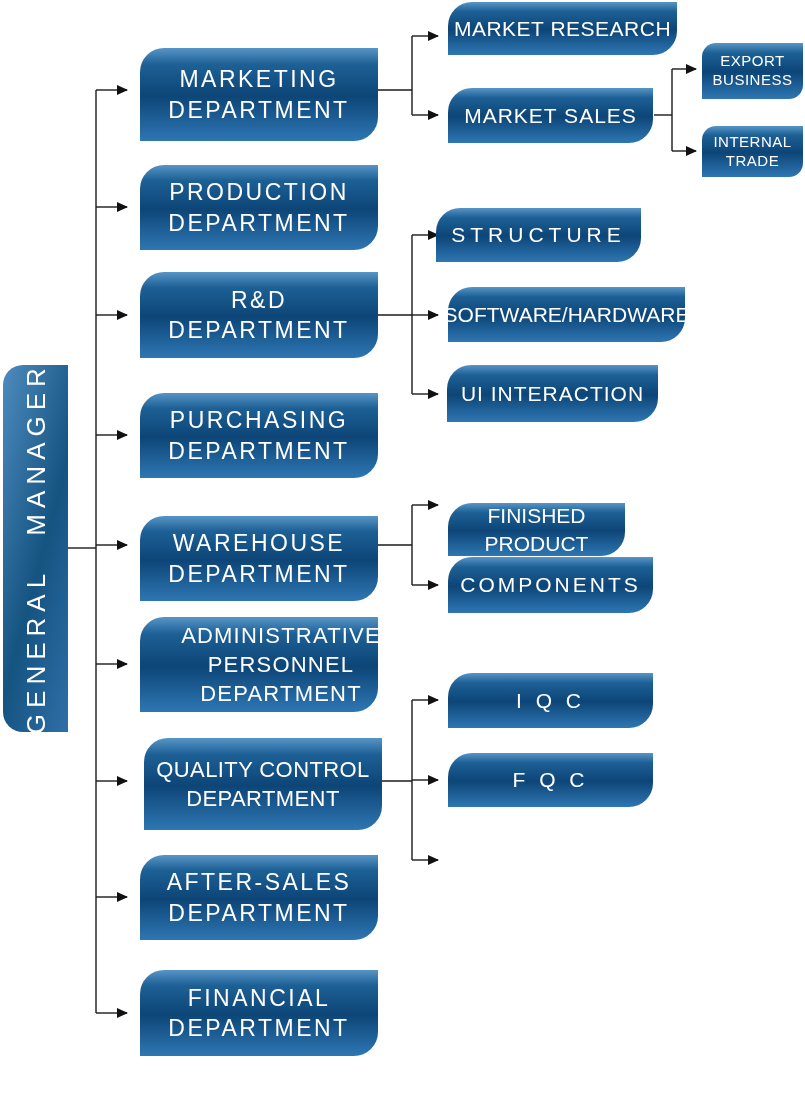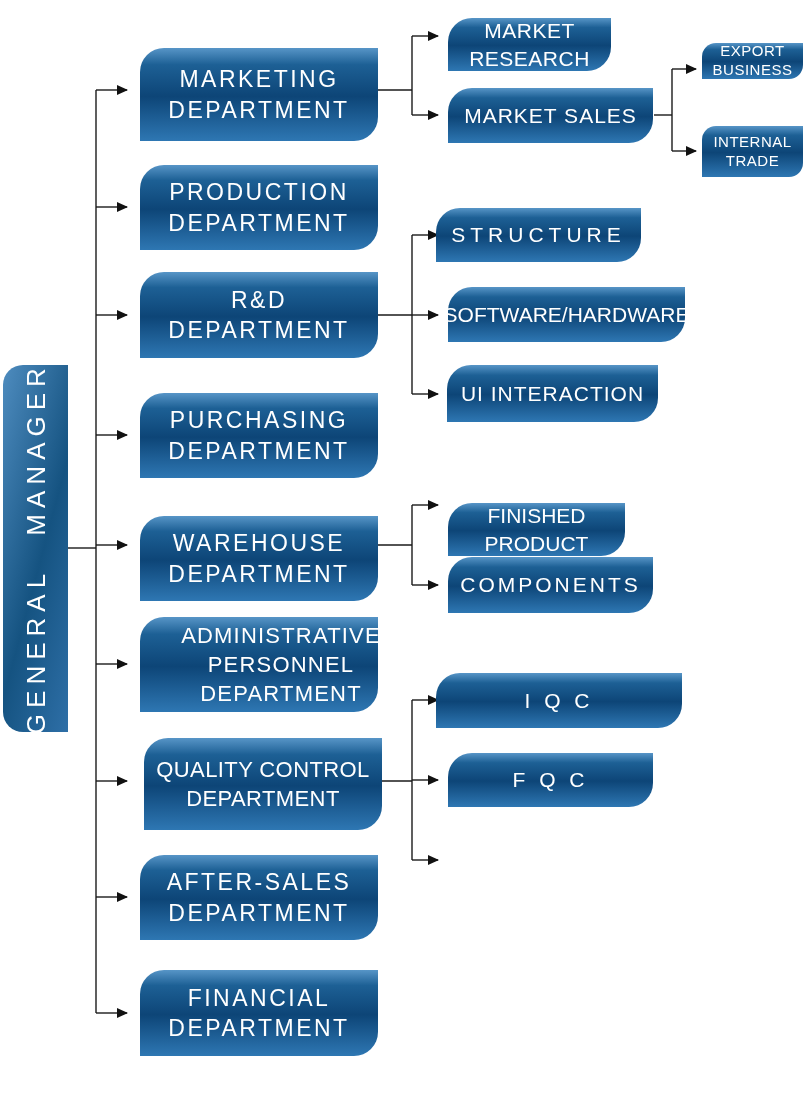--- a/index.html
+++ b/index.html
@@ -130,49 +130,49 @@
   </div>
   <div class="node dept" style="left:140px;top:855px;width:238px;height:85px">
     <span class="lbl">AFTER-SALES
 DEPARTMENT</span>
   </div>
   <div class="node dept" style="left:140px;top:970px;width:238px;height:86px">
     <span class="lbl">FINANCIAL
 DEPARTMENT</span>
   </div>
 
-  <div class="node sub" style="left:448px;top:18px;width:163px;height:53px">
+  <div class="node sub" style="left:448px;top:2px;width:229px;height:53px">
     <span class="lbl">MARKET RESEARCH</span>
   </div>
   <div class="node sub ls1" style="left:448px;top:88px;width:205px;height:55px">
     <span class="lbl">MARKET SALES</span>
   </div>
   <div class="node sub ls5" style="left:436px;top:208px;width:205px;height:54px">
     <span class="lbl">STRUCTURE</span>
   </div>
   <div class="node sub ls0" style="left:448px;top:287px;width:237px;height:55px">
     <span class="lbl">SOFTWARE/HARDWARE</span>
   </div>
   <div class="node sub ls1" style="left:447px;top:365px;width:211px;height:57px">
     <span class="lbl">UI INTERACTION</span>
   </div>
   <div class="node sub ls0" style="left:448px;top:503px;width:177px;height:53px">
     <span class="lbl">FINISHED PRODUCT</span>
   </div>
   <div class="node sub ls3" style="left:448px;top:557px;width:205px;height:56px">
     <span class="lbl">COMPONENTS</span>
   </div>
-  <div class="node sub ls4" style="left:436px;top:673px;width:246px;height:55px">
+  <div class="node sub ls4" style="left:448px;top:673px;width:205px;height:55px">
     <span class="lbl">I Q C</span>
   </div>
   <div class="node sub ls4" style="left:448px;top:753px;width:205px;height:54px">
     <span class="lbl">F Q C</span>
   </div>
 
-  <div class="node leaf" style="left:702px;top:43px;width:101px;height:36px">
+  <div class="node leaf" style="left:702px;top:43px;width:101px;height:56px">
     <span class="lbl">EXPORT
 BUSINESS</span>
   </div>
   <div class="node leaf" style="left:702px;top:126px;width:101px;height:51px">
     <span class="lbl">INTERNAL
 TRADE</span>
   </div>
 
 </div>
 

